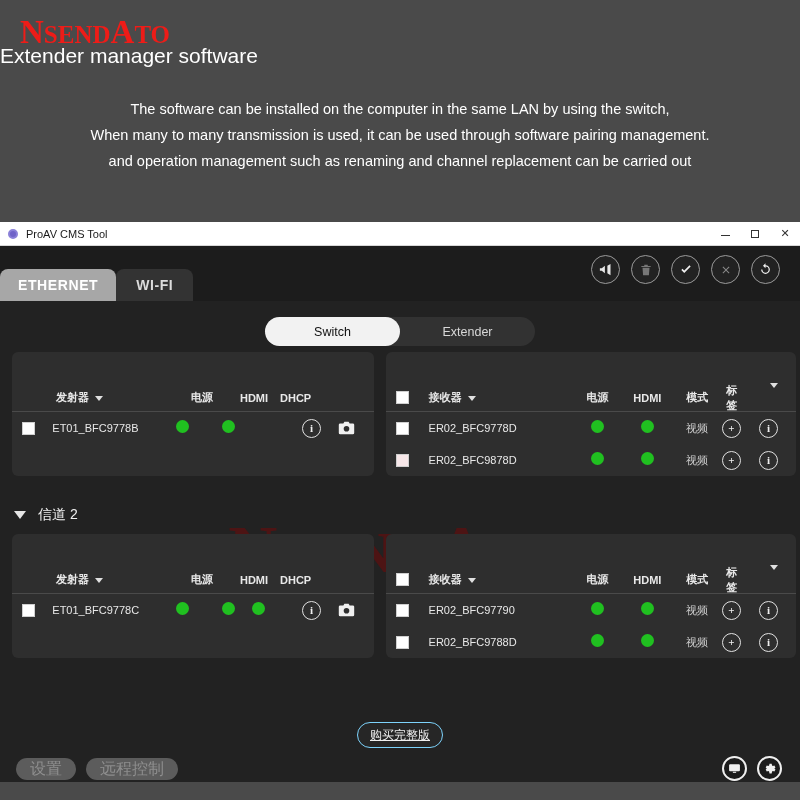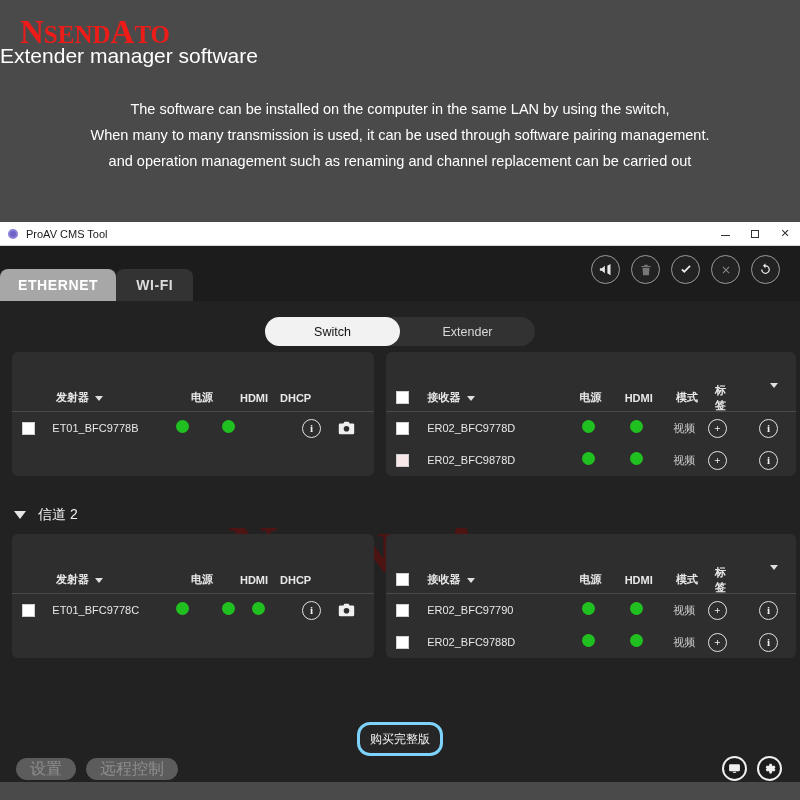--- a/index.html
+++ b/index.html
@@ -216,21 +216,21 @@
   .tx .c-pw   { width:52px; text-align:center; }
   .tx .c-hd   { width:52px; text-align:center; }
   .tx .c-dh   { width:56px; text-align:left; }
   .tx .c-act  { width:auto; flex:1 1 auto; display:flex; justify-content:flex-end; gap:16px; padding-right:8px; }
 
   
   .rx .c-name { width:150px; }
   .rx .c-pw   { width:52px; text-align:center; }
   .rx .c-hd   { width:52px; text-align:center; }
   .rx .c-md   { width:52px; text-align:center; }
-  .rx .c-tag  { width:auto; flex:1 1 auto; display:flex; justify-content:flex-end; gap:32px; padding-right:8px; }
+  .rx .c-tag  { width:auto; flex:1 1 auto; display:flex; justify-content:flex-end; gap:18px; padding-right:8px; }
 
   .dot {
     width:13px; height:13px; border-radius:50%;
     background:#20c020;
     display:inline-block;
   }
   .dot.off { background:transparent; }
 
   .hdr-caret {
     display:inline-block;
@@ -253,26 +253,26 @@
   .mode-txt { color:#cfcfcf; font-size:11px; text-align:center; }
 
   
   .footer {
     position:absolute; left:0; bottom:0;
     width:800px; height:86px;
   }
   .buy-btn {
     position:absolute; left:50%; top:8px;
     transform:translateX(-50%);
-    width:86px; height:34px;
-    border:3px solid #7dd3fc;
+    width:86px; height:26px;
+    border:1px solid #7dd3fc;
     border-radius:13px;
     background:#262626;
     display:flex;align-items:center;justify-content:center;
-    color:#f0f0f0; font-size:12px;
+    color:#f0f0f0; font-size:12px;text-decoration:underline;
   }
   .foot-left {
     position:absolute; left:16px; top:44px;
     display:flex; gap:10px;
   }
   .pill {
     height:22px; padding:0 14px;
     border-radius:11px;
     background:#5c5c5c;
     color:#8e8e8e;

